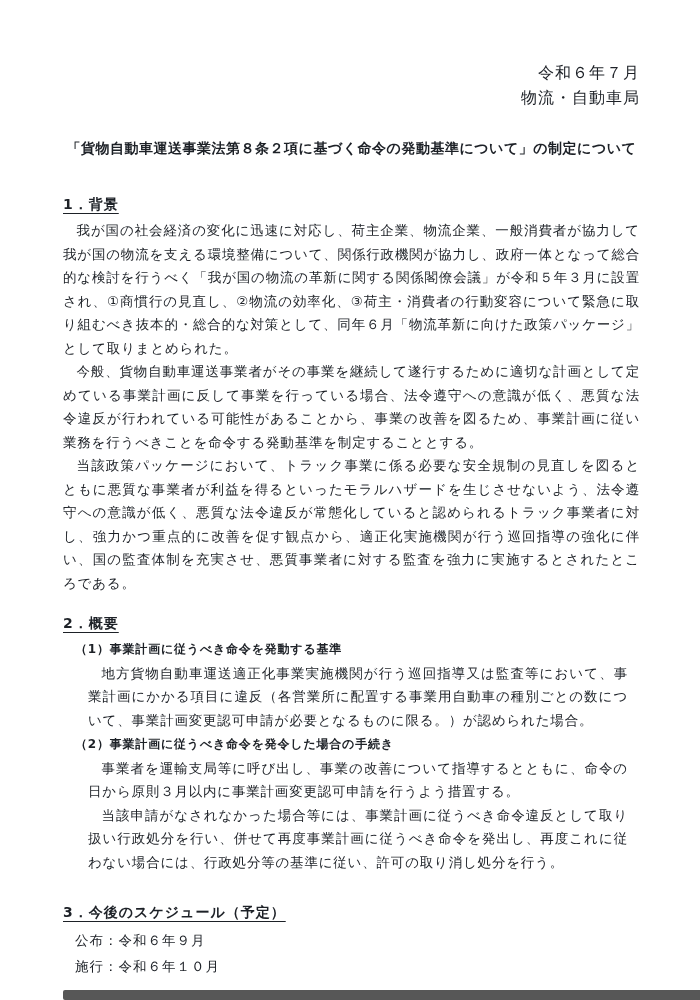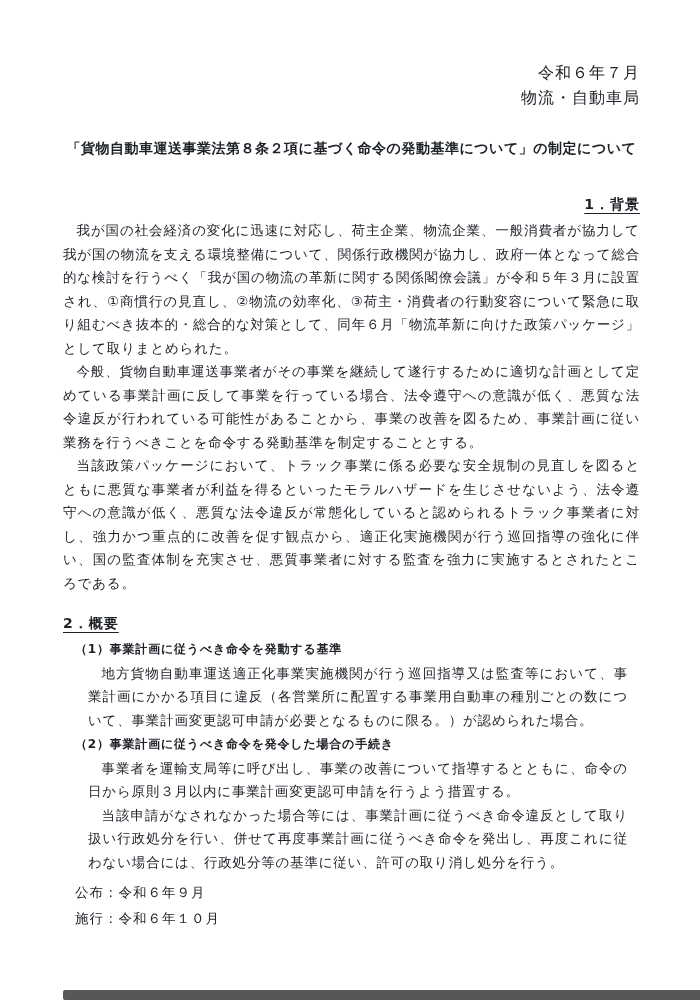--- a/index.html
+++ b/index.html
@@ -36,21 +36,21 @@
     white-space: nowrap;
   }
   .sec-head {
     font-size: 14px;
     font-weight: 700;
     letter-spacing: 1px;
     text-decoration: underline;
     text-decoration-thickness: 1.4px;
     text-underline-offset: 4px;
   }
-  .sec1-head { margin-top: 38px; text-align: right; }
+  .sec1-head { margin-top: 38px; }
   .sec2-head { margin-top: 20px; }
   .sec3-head { margin-top: 30px; }
   .body-text {
     margin-top: 5px;
     font-size: 13.5px;
     line-height: 23.5px;
     letter-spacing: 0.8px;
     text-align: justify;
   }
   .para {
@@ -110,20 +110,21 @@
 
   <div class="sec-head sec2-head">2．概要</div>
   <div class="body-text">
     <div class="item-head">（1）事業計画に従うべき命令を発動する基準</div>
     <p class="item-body">地方貨物自動車運送適正化事業実施機関が行う巡回指導又は監査等において、事業計画にかかる項目に違反（各営業所に配置する事業用自動車の種別ごとの数について、事業計画変更認可申請が必要となるものに限る。）が認められた場合。</p>
     <div class="item-head">（2）事業計画に従うべき命令を発令した場合の手続き</div>
     <p class="item-body">事業者を運輸支局等に呼び出し、事業の改善について指導するとともに、命令の日から原則３月以内に事業計画変更認可申請を行うよう措置する。</p>
     <p class="item-body">当該申請がなされなかった場合等には、事業計画に従うべき命令違反として取り扱い行政処分を行い、併せて再度事業計画に従うべき命令を発出し、再度これに従わない場合には、行政処分等の基準に従い、許可の取り消し処分を行う。</p>
   </div>
 
+  <div class="sec-head sec3-head">3．今後のスケジュール（予定）</div>
   <div class="sched-block">
     <div class="sched-line">公布：令和６年９月</div>
     <div class="sched-line">施行：令和６年１０月</div>
   </div>
 
 </div>
 
 <div class="bottom-bar"></div>
 
 </body></html>

